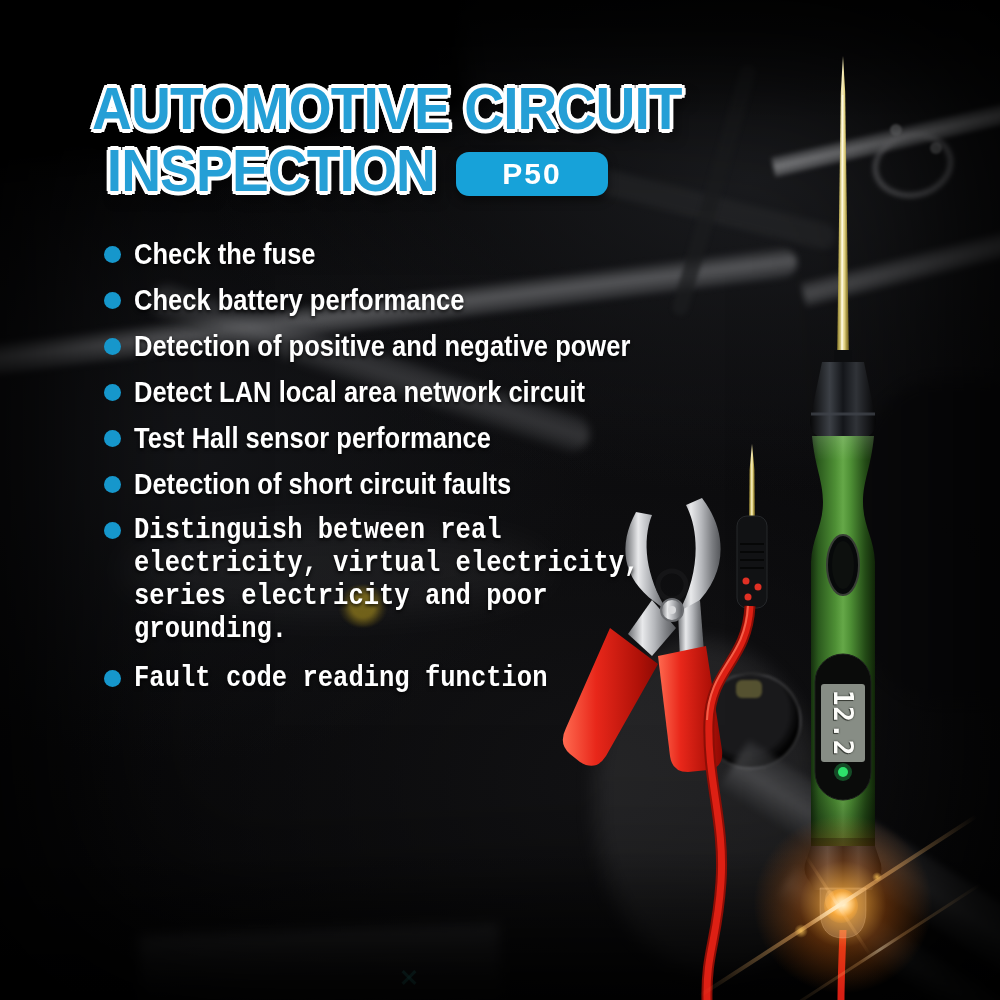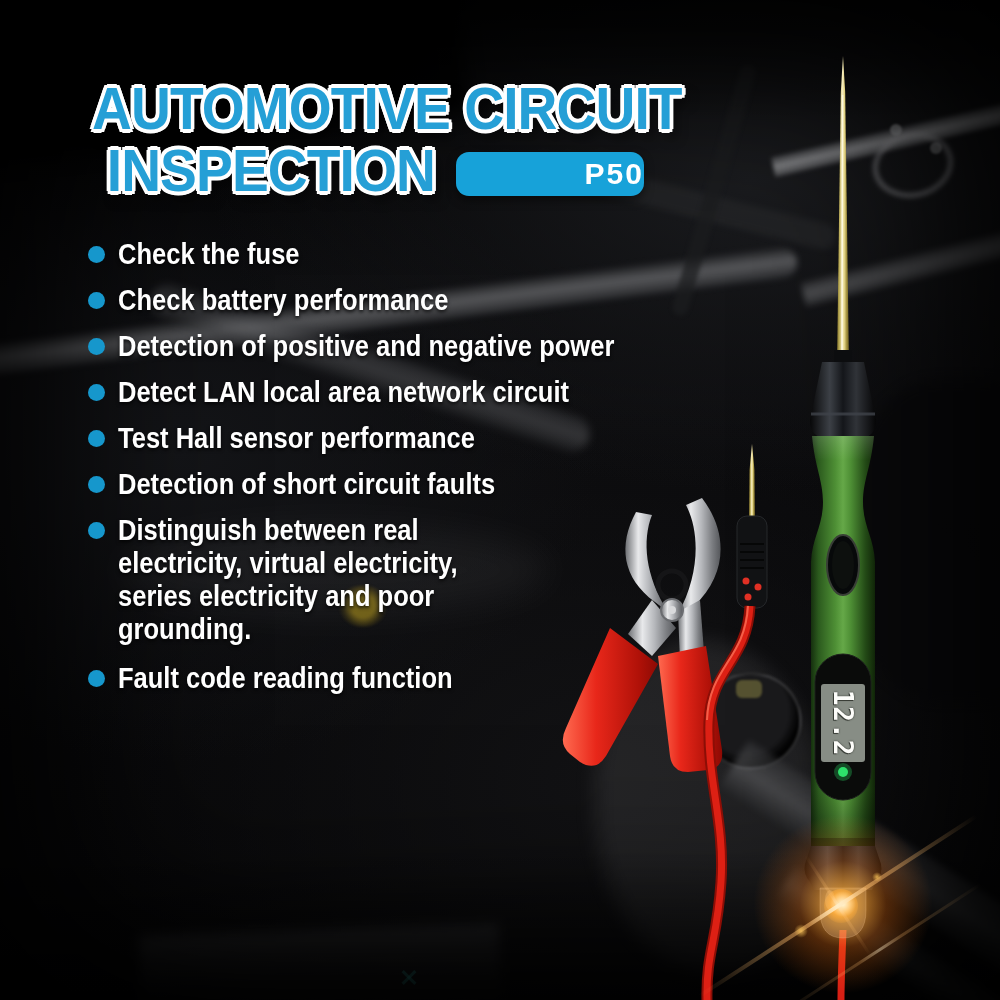--- a/index.html
+++ b/index.html
@@ -18,29 +18,29 @@
     position:absolute;left:92px;top:78px;z-index:30;
     color:#259fd6;font-weight:bold;font-size:60px;letter-spacing:-1px;line-height:62px;
     transform:scale(.92,1);transform-origin:left top;white-space:nowrap;
     text-shadow:
       -3px -3px 0 #fff,0 -3px 0 #fff,3px -3px 0 #fff,-3px 0 0 #fff,3px 0 0 #fff,
       -3px 3px 0 #fff,0 3px 0 #fff,3px 3px 0 #fff,-4px 0 0 #fff,4px 0 0 #fff,
       0 -4px 0 #fff,0 4px 0 #fff,6px 8px 12px rgba(0,0,0,.6);
   }
   .title .line2{margin-left:16px;}
   .badge{
-    position:absolute;left:456px;top:152px;width:188px;height:44px;z-index:31;
-    background:#17a2d9;border-radius:13px;display:flex;align-items:center;justify-content:flex-end;
+    position:absolute;left:456px;top:152px;width:152px;height:44px;z-index:31;
+    background:#17a2d9;border-radius:13px;display:flex;align-items:center;justify-content:center;
     box-shadow:0 4px 10px rgba(0,0,0,.5);
   }
   .badge span{color:#fff;font-weight:bold;font-size:30px;letter-spacing:2px;}
   
-  .features{position:absolute;left:88px;top:238px;z-index:30;margin:0;padding:0;list-style:none;width:700px;}
+  .features{position:absolute;left:104px;top:238px;z-index:30;margin:0;padding:0;list-style:none;width:700px;}
   .features li{display:flex;align-items:flex-start;margin-bottom:13px;}
-  .features li:nth-child(n+7){margin-bottom:16px;}
+  .features li:nth-child(n+7){margin-bottom:16px;font-family:Liberation Mono, monospace;}
   .dot{flex:0 0 17px;width:17px;height:17px;border-radius:50%;background:#1697cc;margin-top:8px;margin-right:13px;}
   .feat-text{
     display:inline-block;color:#fff;font-weight:bold;font-size:29px;line-height:33px;
     white-space:pre-line;transform:scale(.88,1);transform-origin:left top;
     text-shadow:0 2px 4px rgba(0,0,0,.8);
   }
   
   #product{position:absolute;left:0;top:0;z-index:20;pointer-events:none;}
   
   .lcd-text{

